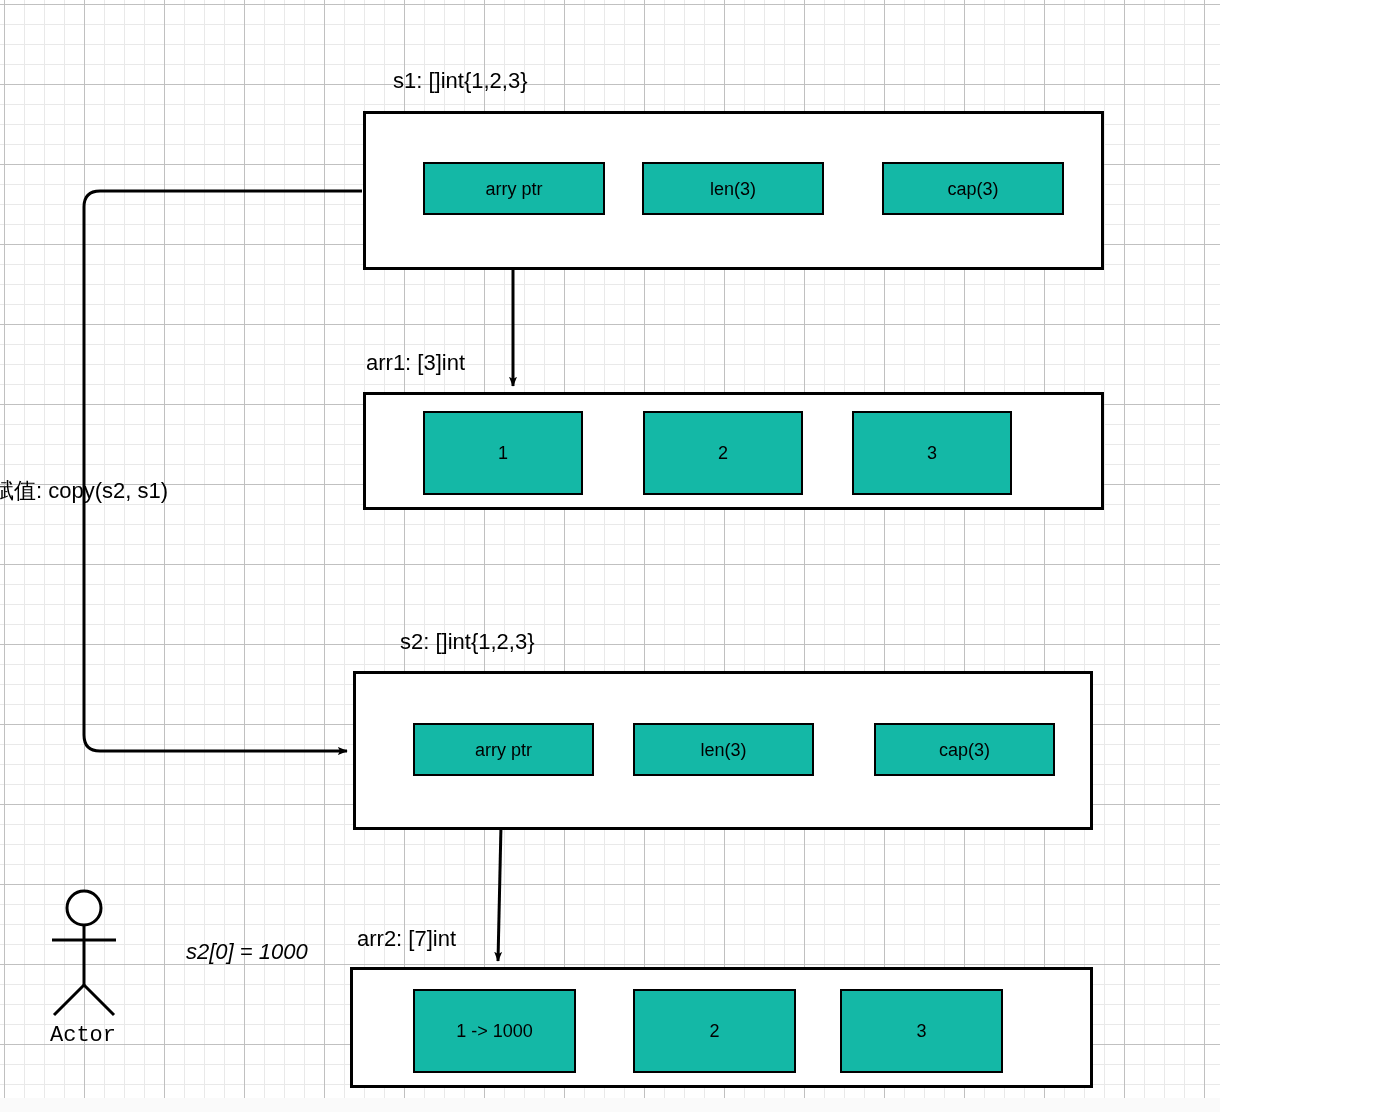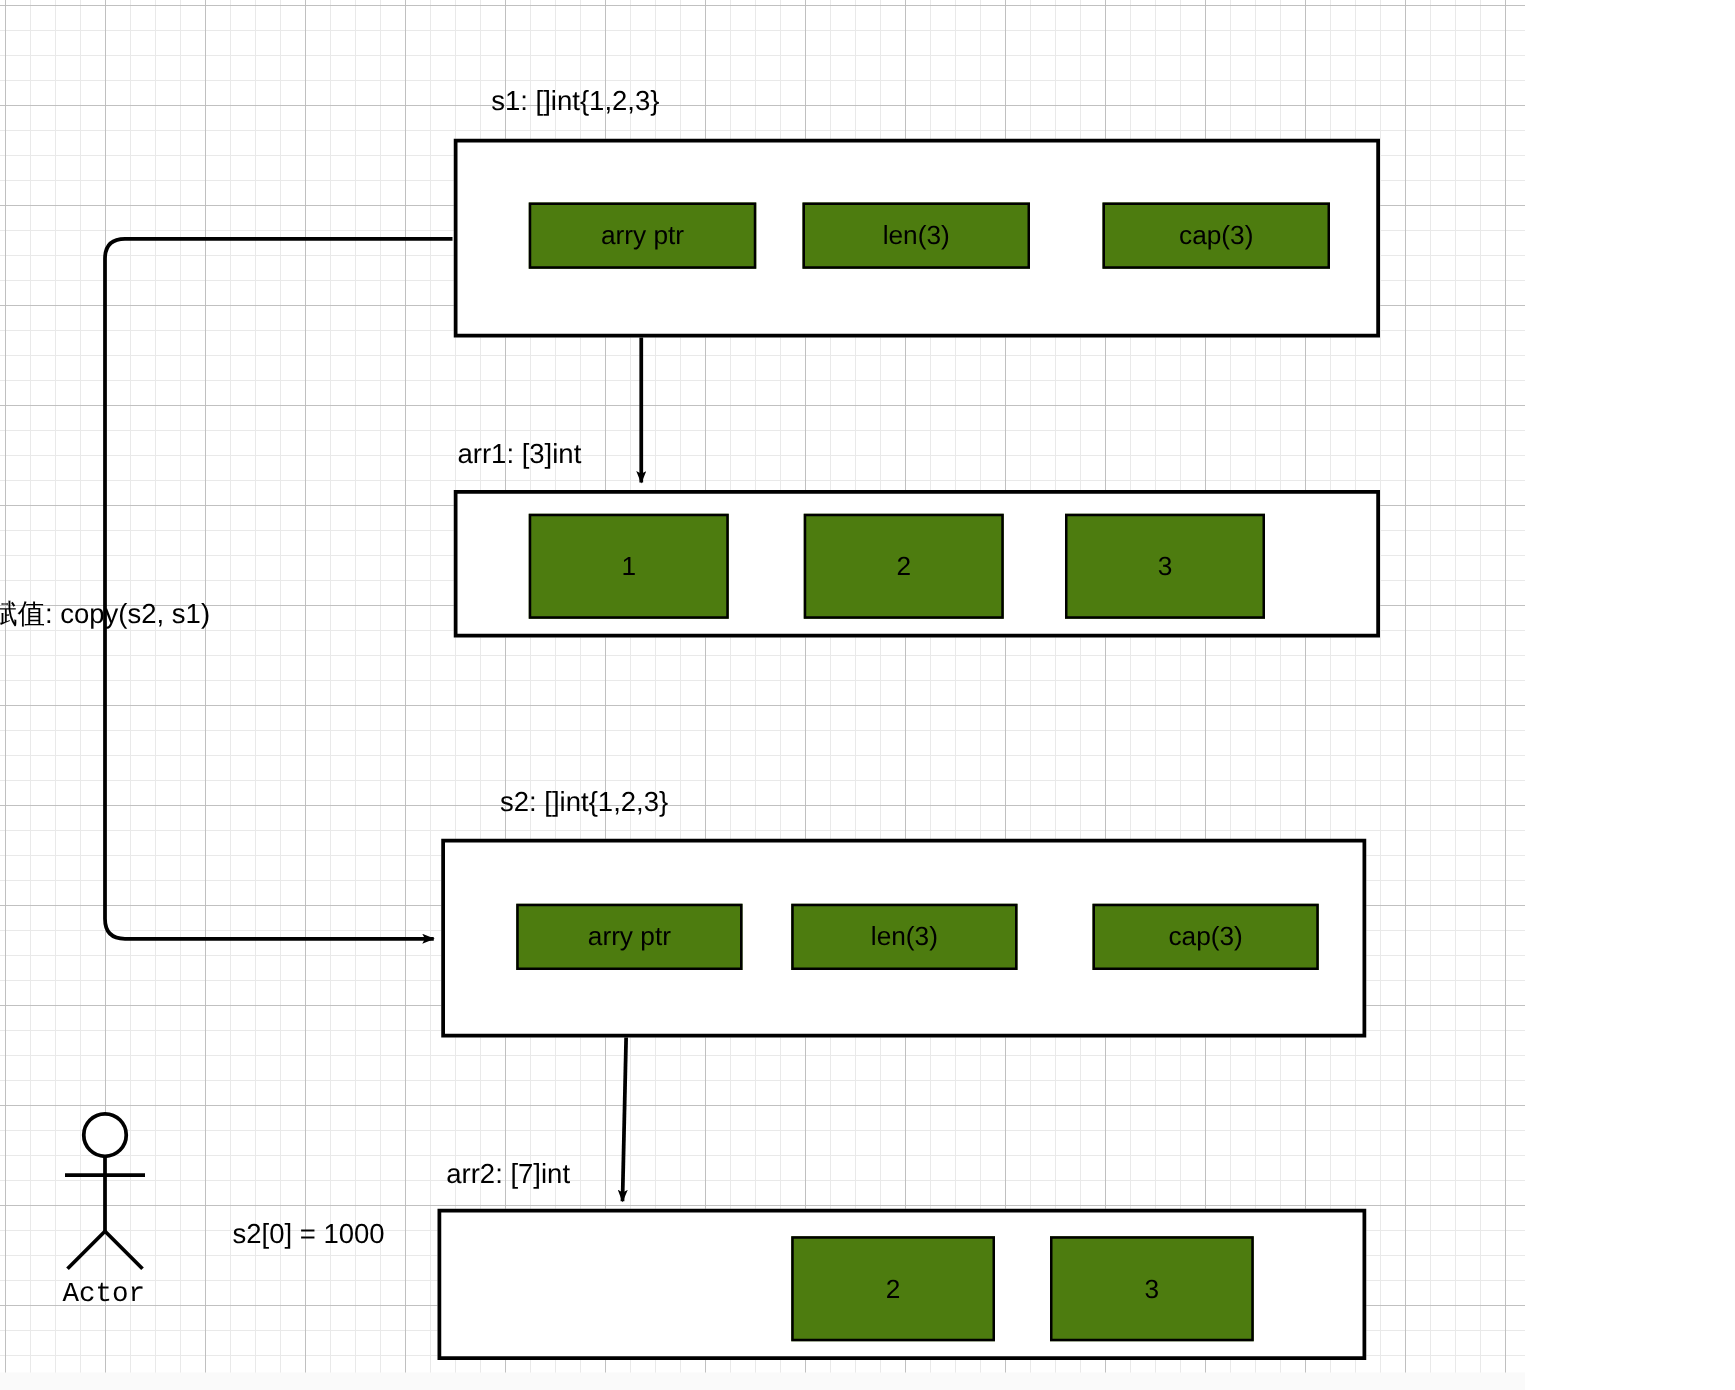--- a/index.html
+++ b/index.html
@@ -37,27 +37,27 @@
   
   .struct-box {
     position: absolute;
     background: #ffffff;
     border: 3px solid #000000;
     box-sizing: border-box;
   }
   
   .cell {
     position: absolute;
-    background: #4d7c0f;
+    background: #14b8a6;
     border: 2px solid #000000;
     box-sizing: border-box;
     display: flex;
     align-items: center;
     justify-content: center;
-    font-size: 21px;
+    font-size: 18px;
     color: #000000;
     line-height: 1;
     white-space: nowrap;
   }
   
   .label {
     position: absolute;
     font-size: 22px;
     color: #000000;
     line-height: 1;
@@ -129,23 +129,24 @@
   <div class="label" style="left:400px; top:631px;">s2: []int{1,2,3}</div>
 
   <div class="struct-box" style="left:353px; top:671px; width:740px; height:159px;">
     <div class="cell" style="left:57px; top:49px; width:181px; height:53px;">arry ptr</div>
     <div class="cell" style="left:277px; top:49px; width:181px; height:53px;">len(3)</div>
     <div class="cell" style="left:518px; top:49px; width:181px; height:53px;">cap(3)</div>
   </div>
 
   <div class="actor-label" style="left:50px; top:1025px;">Actor</div>
 
-  <div class="label" style="left:186px; top:976px;">s2[0] = 1000</div>
+  <div class="label" style="left:186px; top:941px;font-style:italic;">s2[0] = 1000</div>
 
   <div class="label" style="left:357px; top:928px;">arr2: [7]int</div>
 
   <div class="struct-box" style="left:350px; top:967px; width:743px; height:121px;">
+    <div class="cell" style="left:60px; top:19px; width:163px; height:84px;">1 -&gt; 1000</div>
     <div class="cell" style="left:280px; top:19px; width:163px; height:84px;">2</div>
     <div class="cell" style="left:487px; top:19px; width:163px; height:84px;">3</div>
   </div>
 
   <div class="bottom-strip"></div>
 </div>
 
 </body></html>

